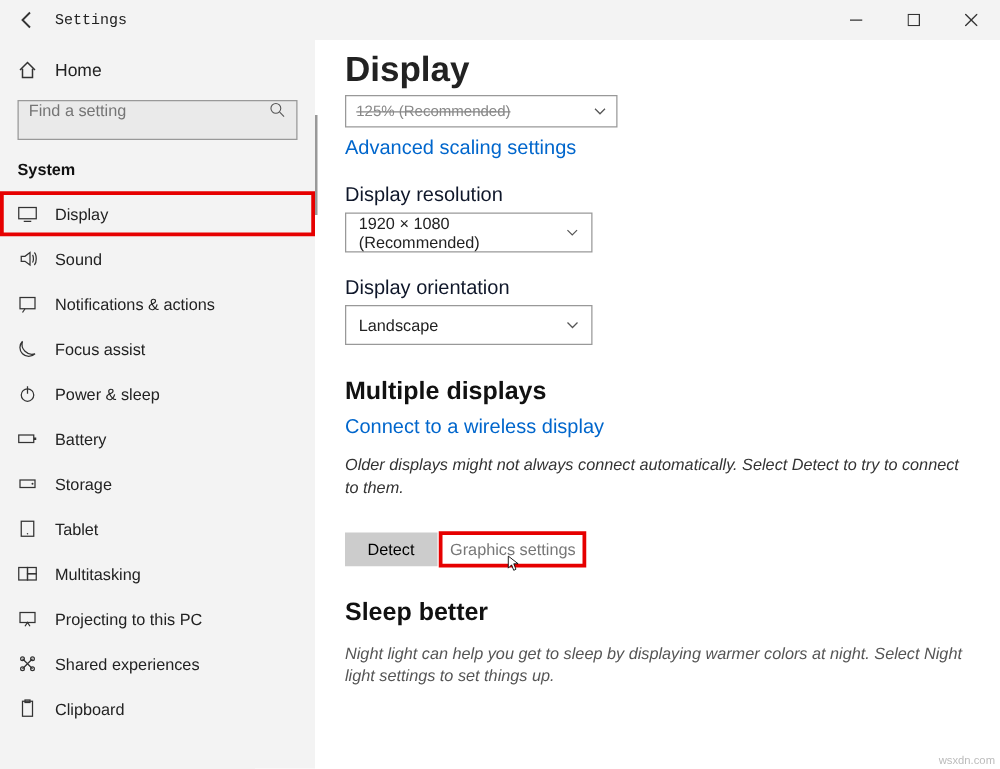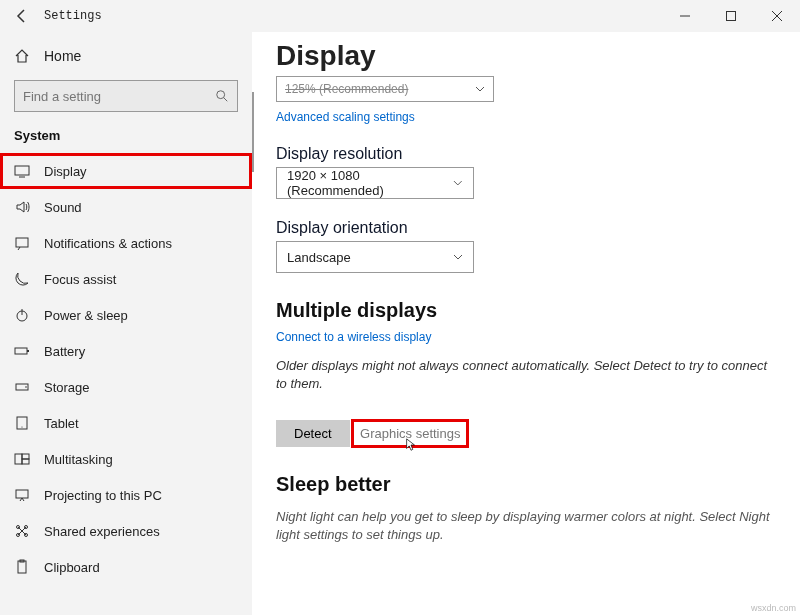--- a/index.html
+++ b/index.html
@@ -7,32 +7,32 @@
     .titlebar { height: 32px; display: flex; align-items: center; background: #f3f3f3; }
     .titlebar-left { display: flex; align-items: center; padding-left: 14px; gap: 14px; }
     .back-arrow { width: 16px; height: 16px; }
     .titlebar-title { font-size: 12px; color: #222; font-family: Liberation Mono, monospace; }
     .titlebar-controls { margin-left: auto; display: flex; }
     .titlebar-btn { width: 46px; height: 32px; display: flex; align-items: center; justify-content: center; font-size: 12px; }
     .main { display: flex; height: calc(100% - 32px); }
     .sidebar { width: 252px; background: #f3f3f3; padding: 8px 0 0 0; overflow: hidden; }
     .home-row { display: flex; align-items: center; gap: 14px; padding: 8px 14px; font-size: 14px; color: #222; }
     .home-row svg { flex-shrink: 0; }
-    .searchbox { margin: 8px 14px 12px 14px; border: 1px solid #999; background: #eaeaea; display: flex; align-items: center; padding: 0 8px; height: 32px; }
+    .searchbox { margin: 8px 14px 12px 14px; border: 1px solid #999; background: #eaeaea; display: flex; align-items: flex-start; padding: 0 8px; height: 32px; }
     .searchbox input { border: none; background: transparent; outline: none; font-size: 13px; flex: 1; color: #555; }
     .section-label { font-size: 13px; font-weight: 600; padding: 4px 14px 10px 14px; color: #111; }
     .nav-item { display: flex; align-items: center; gap: 14px; padding: 10px 14px; font-size: 13px; color: #222; }
     .nav-item svg { flex-shrink: 0; width: 16px; height: 16px; }
     .nav-item.highlighted { outline: 3px solid #e60000; outline-offset: -3px; }
     .content { flex: 1; padding: 8px 24px 0 24px; overflow: hidden; position: relative; color: #222; }
     .scroll-hint { position: absolute; left: 0; top: 60px; width: 2px; height: 80px; background: #999; }
     .h1 { font-size: 28px; font-weight: 600; margin-bottom: 4px; }
     .dropdown-trunc { width: 218px; border: 1px solid #999; height: 24px; display: flex; align-items: center; padding: 12px 8px; font-size: 12px; color: #888; position: relative; margin-top: 2px; }
     .dropdown-trunc .val { text-decoration: line-through; }
-    .link { color: #0066cc; font-size: 12px; margin-top: 8px; display: inline-block; }
+    .link { color: #0066cc; font-size: 16px; margin-top: 8px; display: inline-block; }
     .field-label { font-size: 16px; margin-top: 20px; color: #0f172a; }
     .dropdown { width: 198px; border: 1px solid #999; height: 32px; display: flex; align-items: center; padding: 0 10px; font-size: 13px; color: #222; margin-top: 4px; position: relative; }
     .chevron { margin-left: auto; }
     .h2 { font-size: 20px; font-weight: 600; margin-top: 26px; color: #111; }
     .body-text { font-size: 13px; color: #333; margin-top: 12px; line-height: 1.35; font-style: italic; }
     .button { background: #ccc; border: none; padding: 6px 18px; font-size: 13px; margin-top: 28px; }
     .link-spaced { color: #0066cc; font-size: 13px; margin-top: 16px; display: block; }
     .link-graphics { color: #777; font-size: 13px; margin-top: 12px; display: inline-block; padding: 4px 6px; outline: 3px solid #e60000; position: relative; }
     .cursor { position: absolute; left: 50px; top: 16px; width: 14px; height: 14px; }
     .muted { color: #555; }

